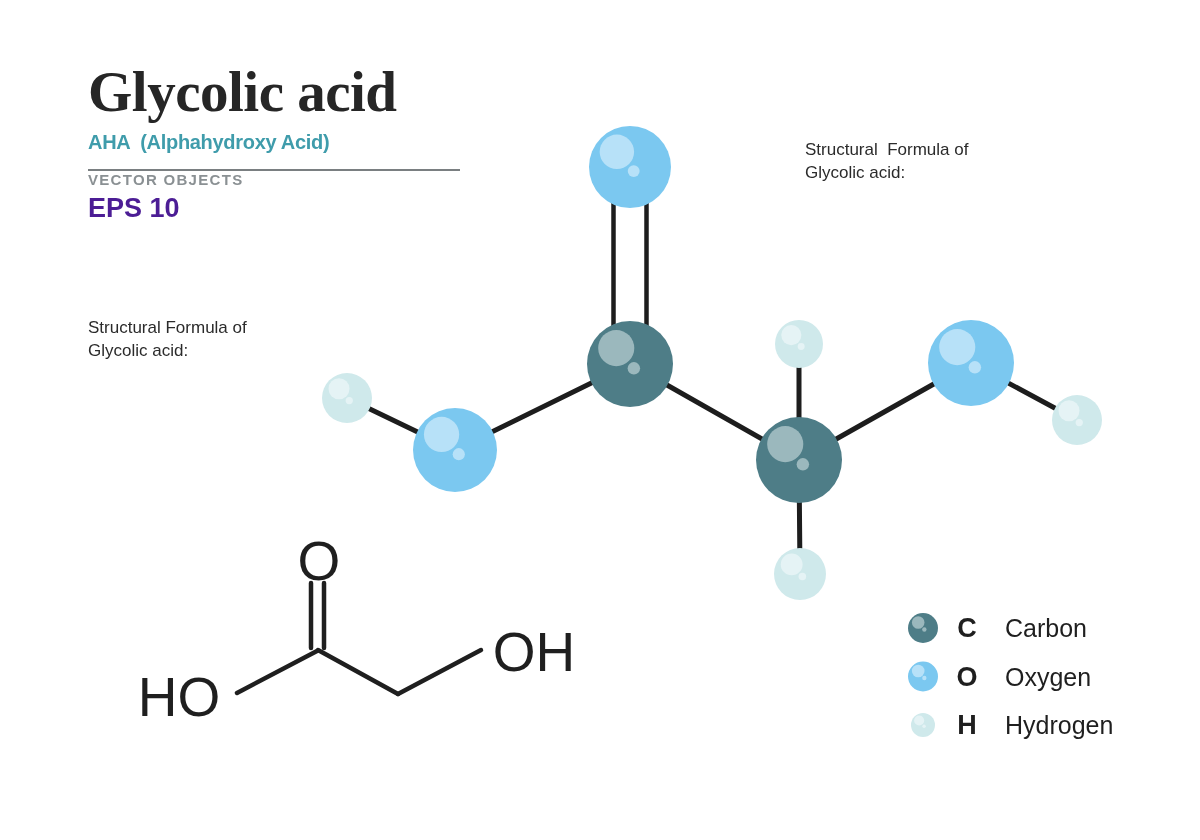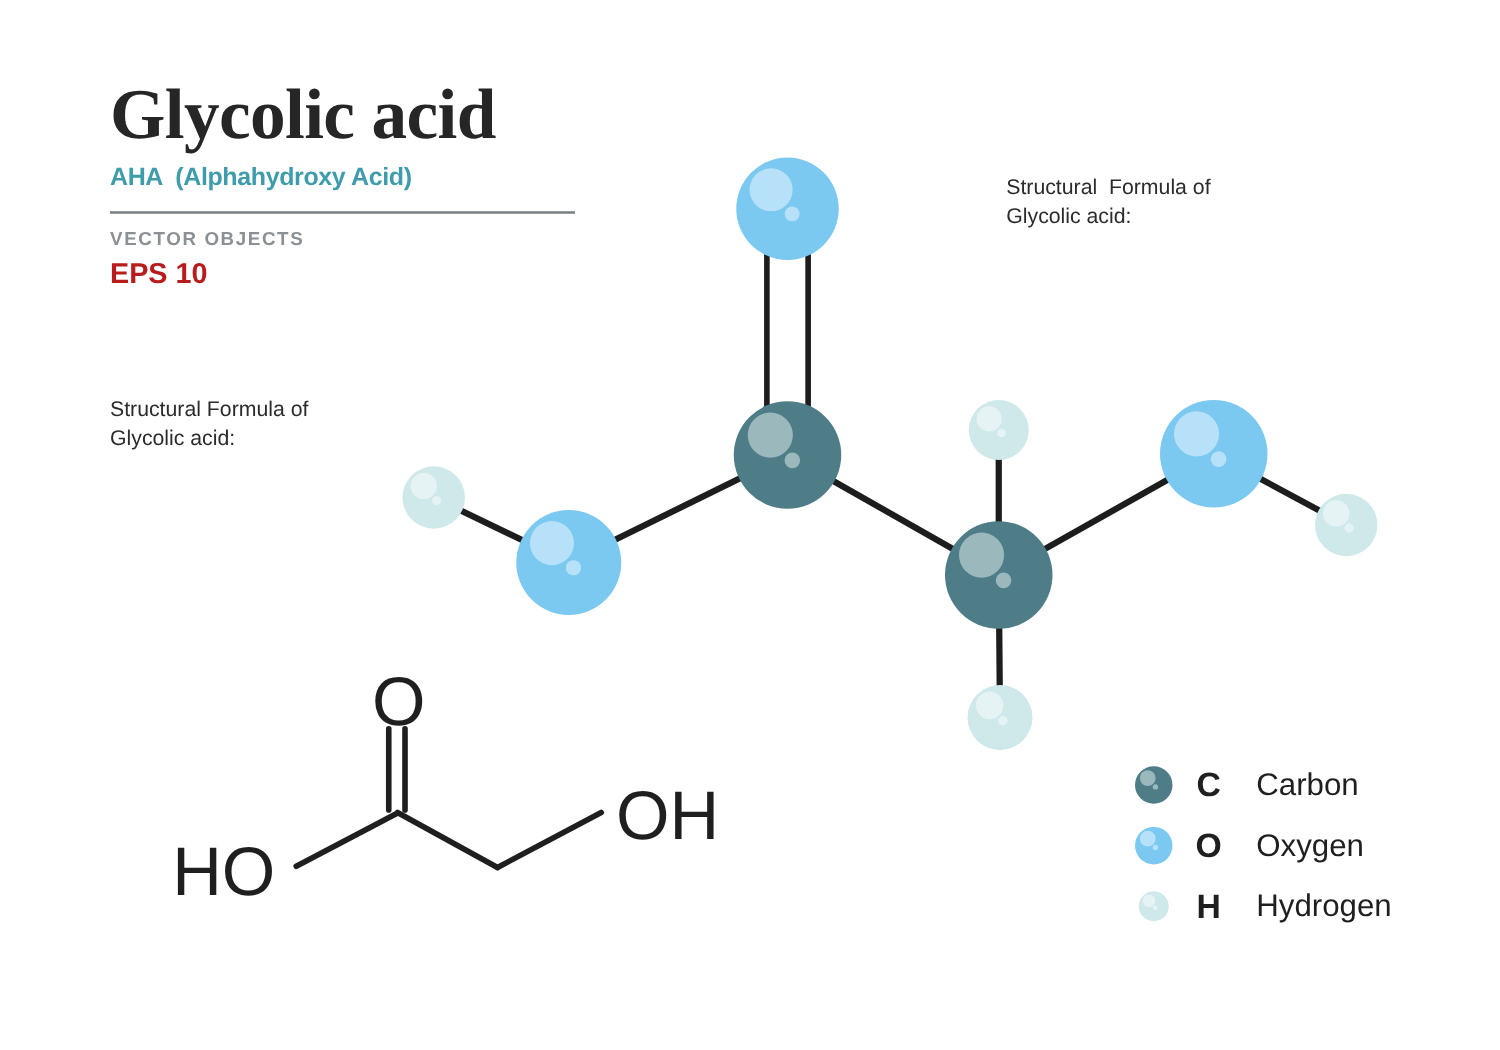--- a/index.html
+++ b/index.html
@@ -17,24 +17,24 @@
   .title {
     font-size: 57px; font-weight: bold; color: #262626;
     letter-spacing: -0.5px; line-height: 1.05; font-family: Liberation Serif, serif;
   }
   .subtitle {
     margin-top: 9px; font-size: 20px; font-weight: bold;
     color: #3F9CAB; white-space: pre; letter-spacing: -0.3px;
   }
   .divider { margin-top: 15px; width: 372px; height: 2px; background: #7A7F81; }
   .meta1 {
-    margin-top: 12px; font-size: 15px; font-weight: bold;
+    font-size: 15px; font-weight: bold;
     color: #8A9093; letter-spacing: 1.3px;
   }
-  .meta2 { margin-top: 5px; font-size: 23px; font-weight: bold; color: #b91c1c; }
+  .meta2 { margin-top: 5px; font-size: 27px; font-weight: bold; color: #4c1d95; }
 
   .mol-formula-block { position: absolute; left: 88px; top: 316px; }
   .label-line { font-size: 17px; color: #2B2B2B; line-height: 23px; white-space: pre; }
   .formula { margin-top: 13px; font-size: 34px; font-weight: bold; color: #2B2B2B; }
   .formula .f-sub { font-size: 22px; position: relative; top: 9px; }
 
   .struct-label-block { position: absolute; left: 805px; top: 138px; }
 </style>
 </head>
 <body>

